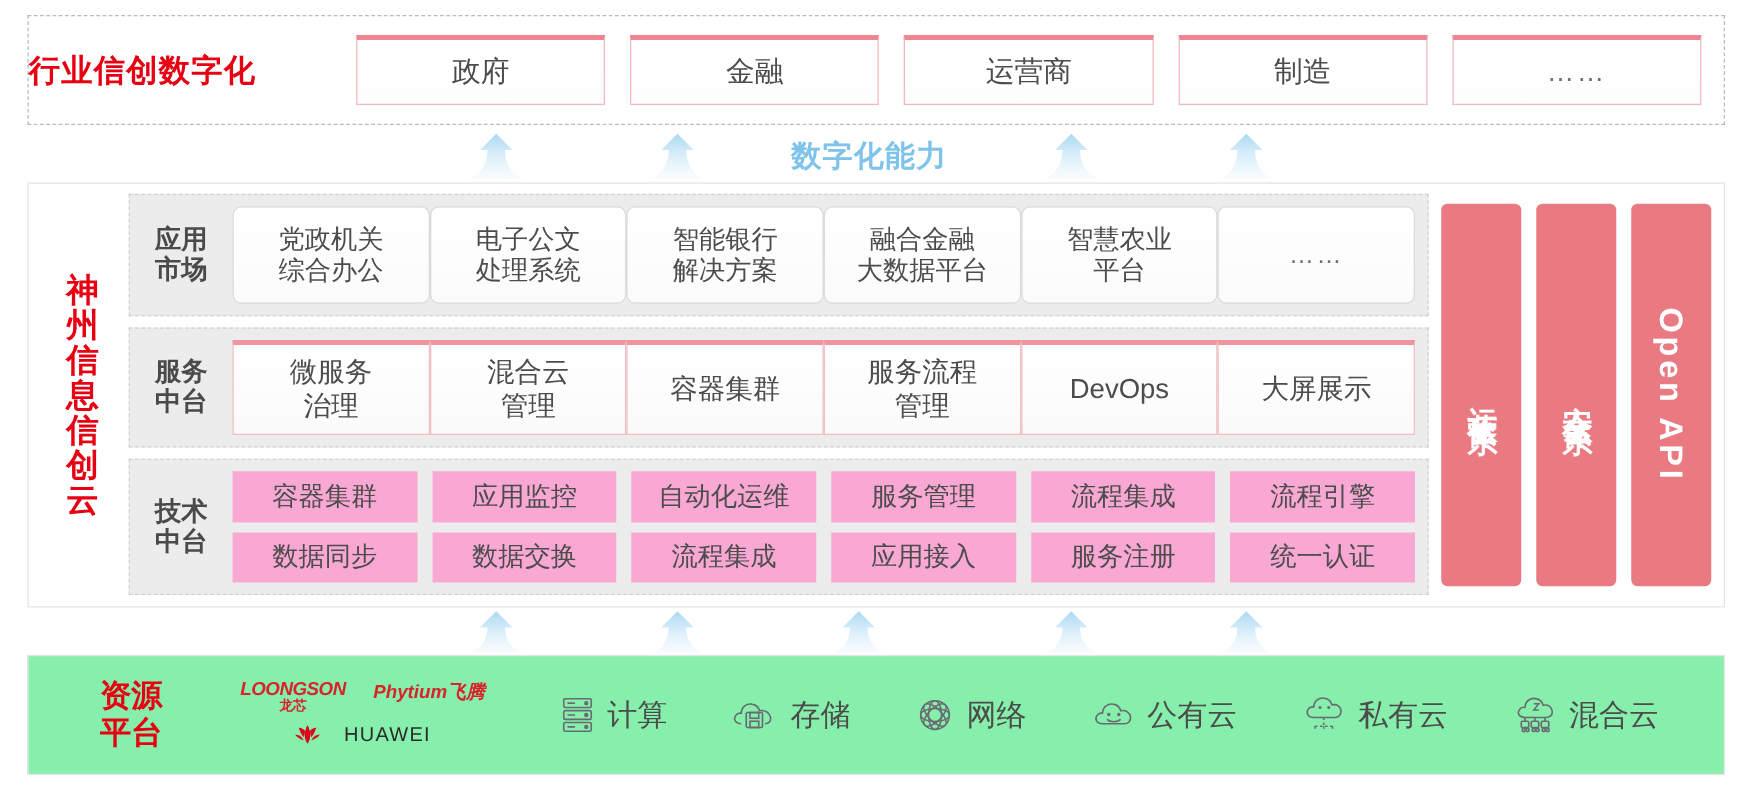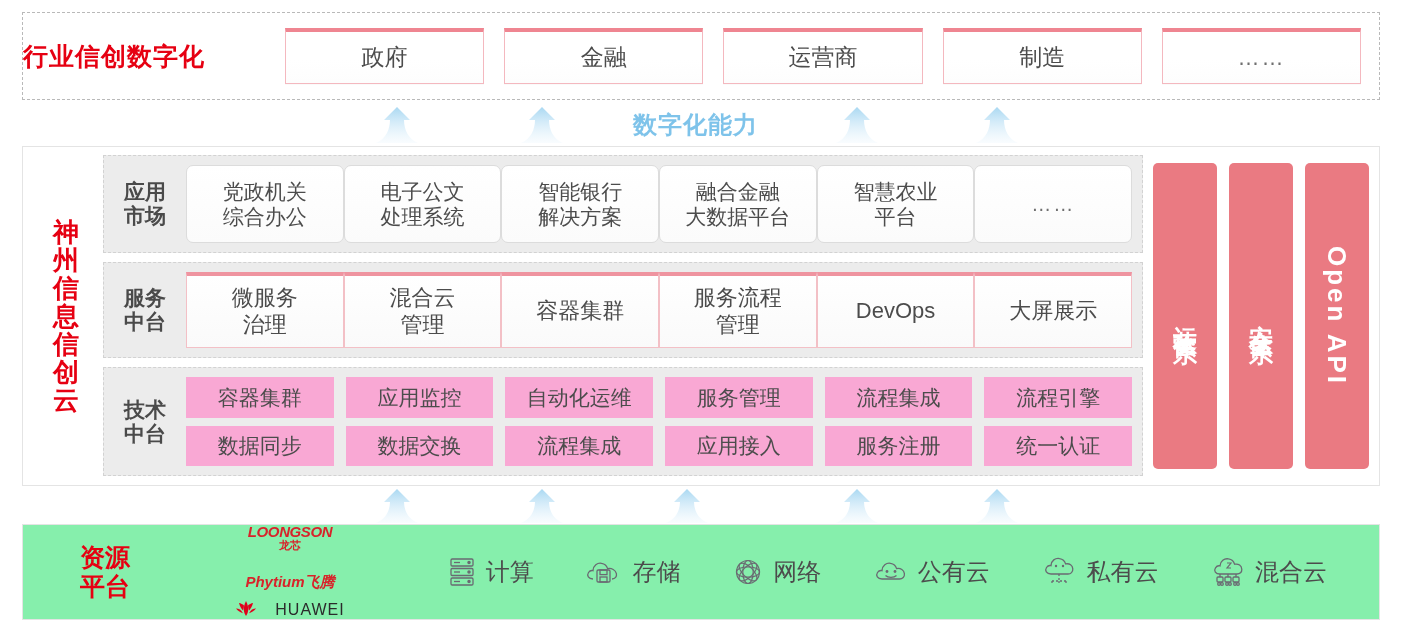--- a/index.html
+++ b/index.html
@@ -146,21 +146,21 @@
     display: flex; align-items: center;
   }
   .res-title {
     width: 108px; margin-left: 28px; text-align: center;
     color: #e60012; font-size: 25px; font-weight: bold; line-height: 1.15;
   }
   .vendor-logos {
     width: 262px; display: flex; flex-direction: column;
     align-items: center; justify-content: center; gap: 7px;
   }
-  .vendor-row { display: flex; align-items: center; gap: 22px; flex-direction: column; }
+  .vendor-row { display: flex; align-items: flex-start; gap: 22px; }
   .logo-loongson { display: flex; flex-direction: column; align-items: center; line-height: 1; }
   .logo-loongson .lg1 {
     color: #d8232a; font-size: 15px; font-weight: bold;
     font-style: italic; letter-spacing: -0.4px;
   }
   .logo-loongson .lg2 { color: #d8232a; font-size: 11px; font-weight: bold; margin-top: 1px; }
   .logo-phytium { color: #d8232a; font-size: 15px; font-weight: bold; font-style: italic; }
   .logo-huawei { display: flex; align-items: center; gap: 7px; }
   .logo-huawei .hw-text { color: #2b2b2b; font-size: 16px; font-weight: normal; letter-spacing: 1px; margin-left: 11px; }
 

